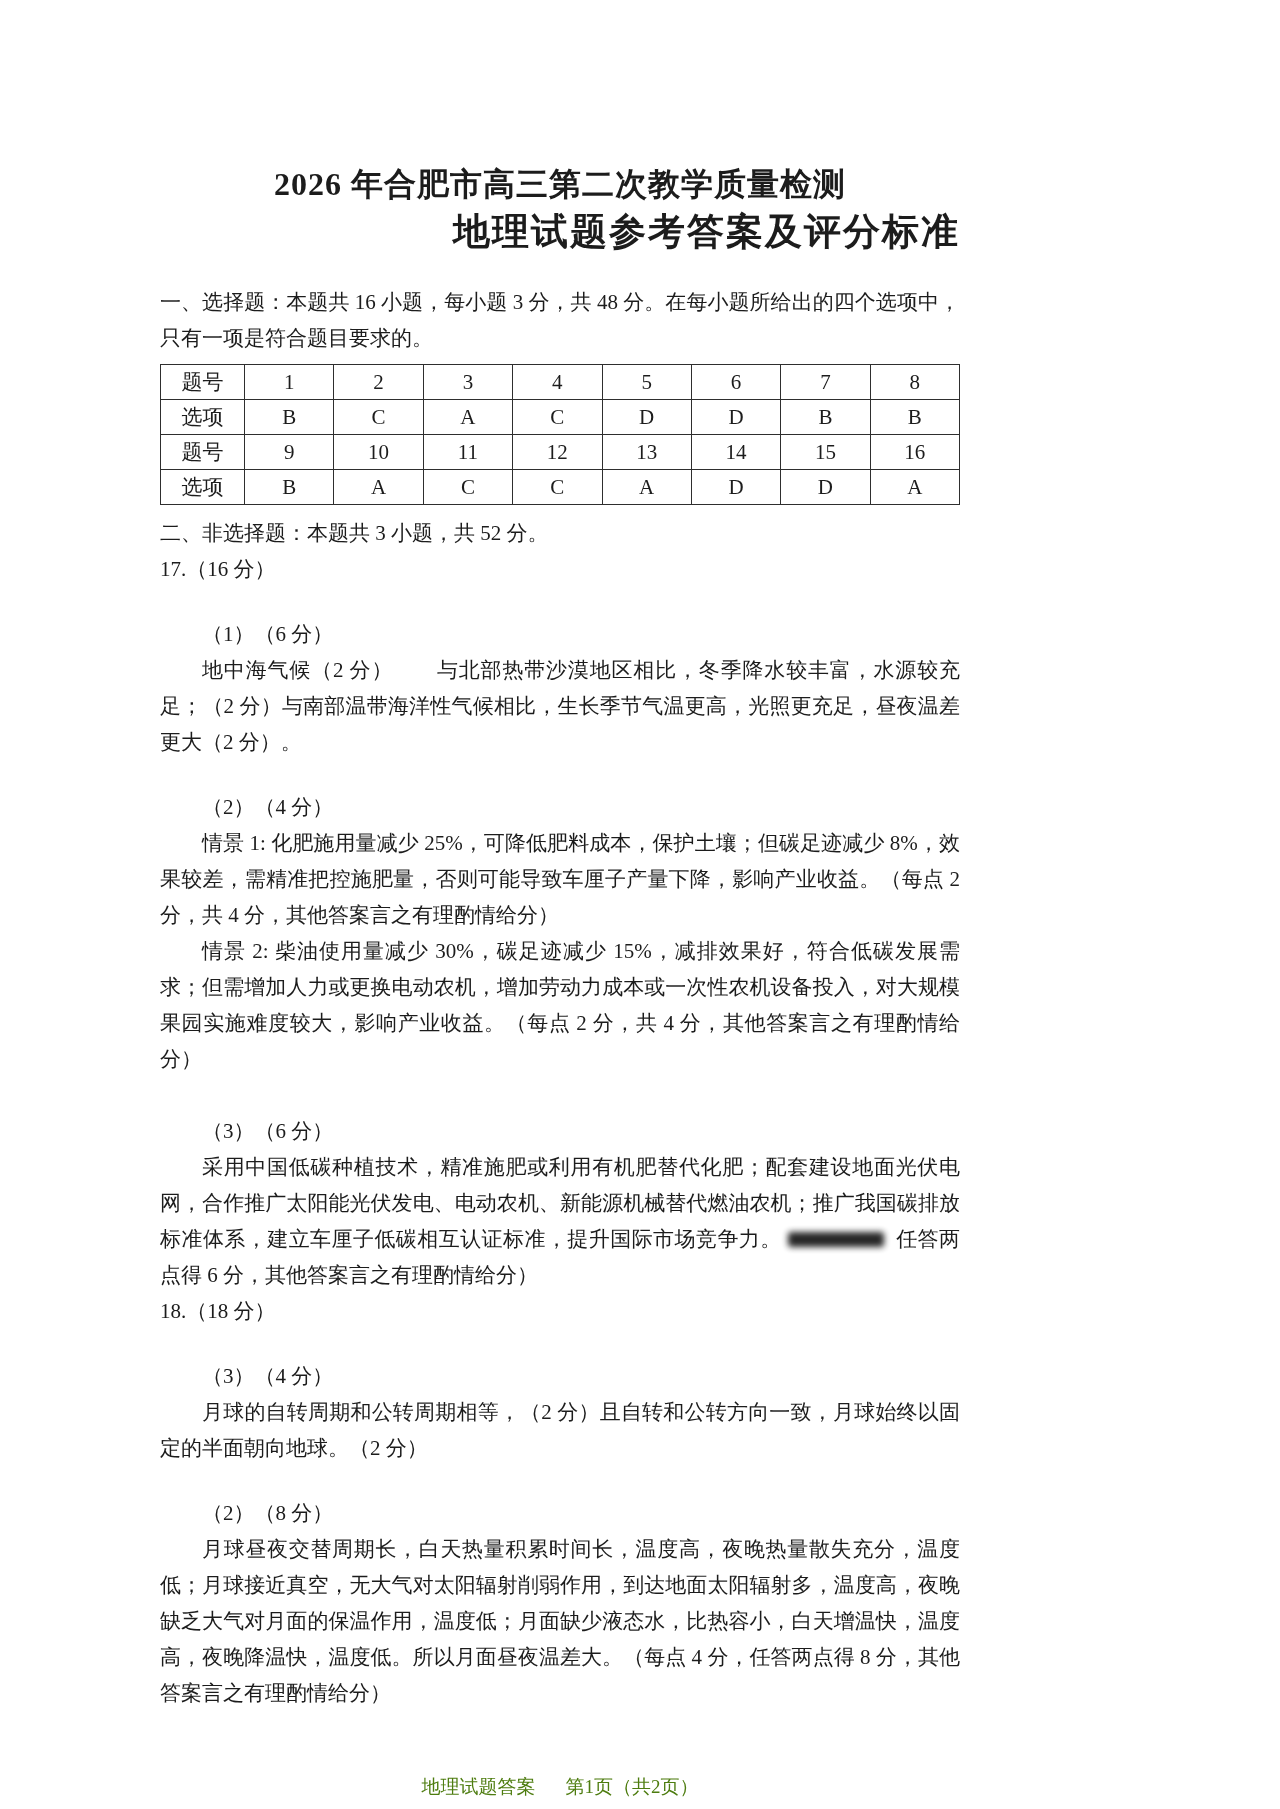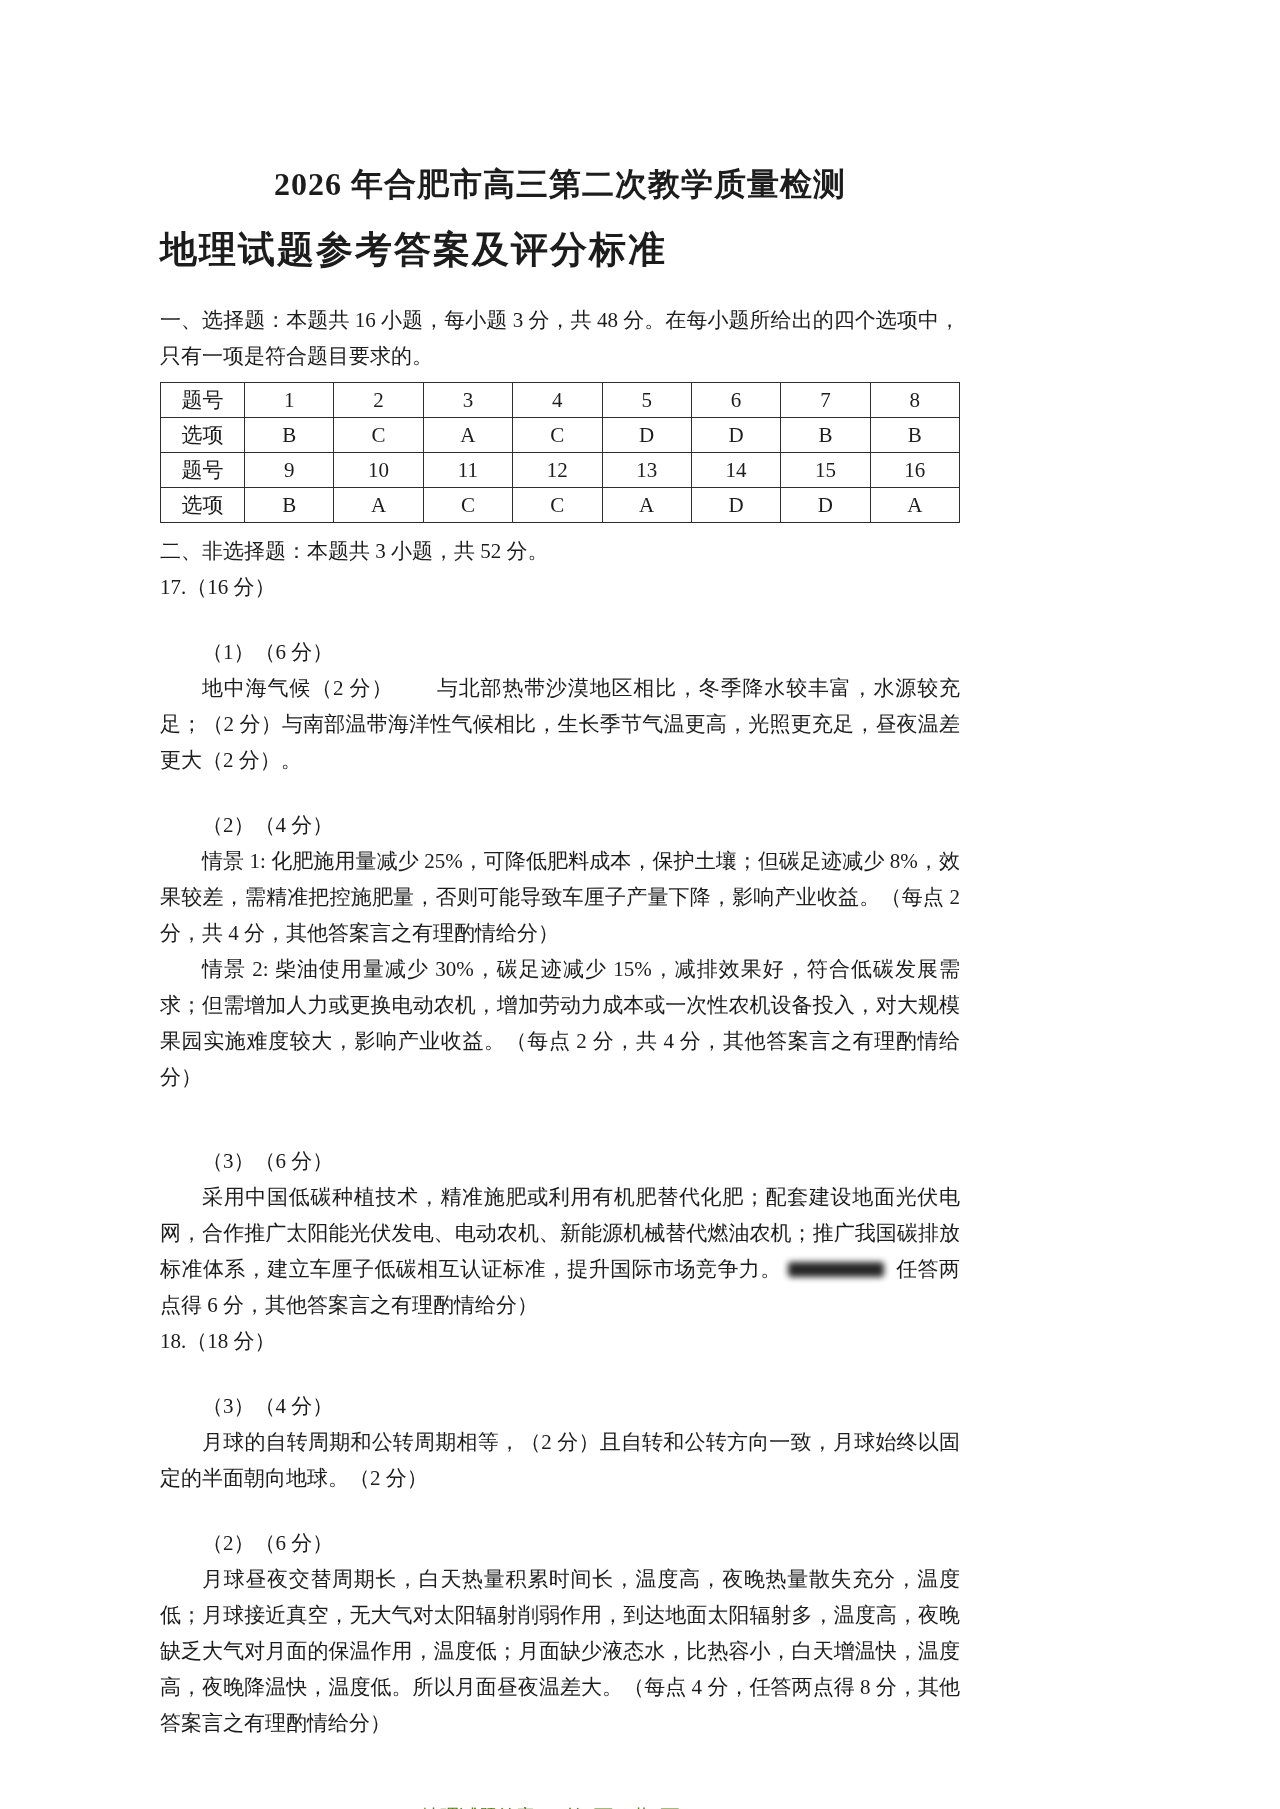--- a/index.html
+++ b/index.html
@@ -27,36 +27,35 @@
     line-height: 36px;
   }
   .title1 {
     text-align: center;
     font-size: 32px;
     line-height: 44px;
     font-weight: bold;
     letter-spacing: 1px;
   }
   .title2 {
-    text-align: left;
+    text-align: right;
     font-size: 37px;
     line-height: 52px;
     font-weight: bold;
-    margin-top: 18px;
     margin-bottom: 26px;
     letter-spacing: 2px;
   }
   p {
     margin: 0;
     text-align: justify;
   }
   .bold { font-weight: normal; }
   .ind { text-indent: 2em; margin-top: 29px; }
   .para { text-indent: 2em; }
-  .gap-top { margin-top: 48px; }
+  .gap-top { margin-top: 36px; }
   table.answers {
     width: 100%;
     border-collapse: collapse;
     table-layout: fixed;
     margin-top: 8px;
     margin-bottom: 10px;
     padding-left: 20px;
   }
   table.answers td {
     border: 1px solid #2e2e2e;
@@ -170,21 +169,21 @@
     <p class="para">情景 1: 化肥施用量减少 25%，可降低肥料成本，保护土壤；但碳足迹减少 8%，效果较差，需精准把控施肥量，否则可能导致车厘子产量下降，影响产业收益。（每点 2 分，共 4 分，其他答案言之有理酌情给分）</p>
     <p class="para">情景 2: 柴油使用量减少 30%，碳足迹减少 15%，减排效果好，符合低碳发展需求；但需增加人力或更换电动农机，增加劳动力成本或一次性农机设备投入，对大规模果园实施难度较大，影响产业收益。（每点 2 分，共 4 分，其他答案言之有理酌情给分）</p>
 
     <p class="ind gap-top">（3）（6 分）</p>
     <p class="para"><span>采用中国低碳种植技术，精准施肥或利用有机肥替代化肥；配套建设地面光伏电网，合作推广太阳能光伏发电、电动农机、新能源机械替代燃油农机；推广我国碳排放标准体系，建立车厘子低碳相互认证标准，提升国际市场竞争力。</span><span class="redaction"></span><span>任答两点得 6 分，其他答案言之有理酌情给分）</span></p>
 
     <p>18.（18 分）</p>
     <p class="ind">（3）（4 分）</p>
     <p class="para">月球的自转周期和公转周期相等，（2 分）且自转和公转方向一致，月球始终以固定的半面朝向地球。（2 分）</p>
 
-    <p class="ind">（2）（6 分）</p>
+    <p class="ind">（2）（8 分）</p>
     <p class="para">月球昼夜交替周期长，白天热量积累时间长，温度高，夜晚热量散失充分，温度低；月球接近真空，无大气对太阳辐射削弱作用，到达地面太阳辐射多，温度高，夜晚缺乏大气对月面的保温作用，温度低；月面缺少液态水，比热容小，白天增温快，温度高，夜晚降温快，温度低。所以月面昼夜温差大。（每点 4 分，任答两点得 8 分，其他答案言之有理酌情给分）</p>
 
     <div class="footer">
       <span>地理试题答案</span><span class="fgap"></span><span>第1页（共2页）</span>
     </div>
 
   </div>
 </div>
 
 </body></html>

